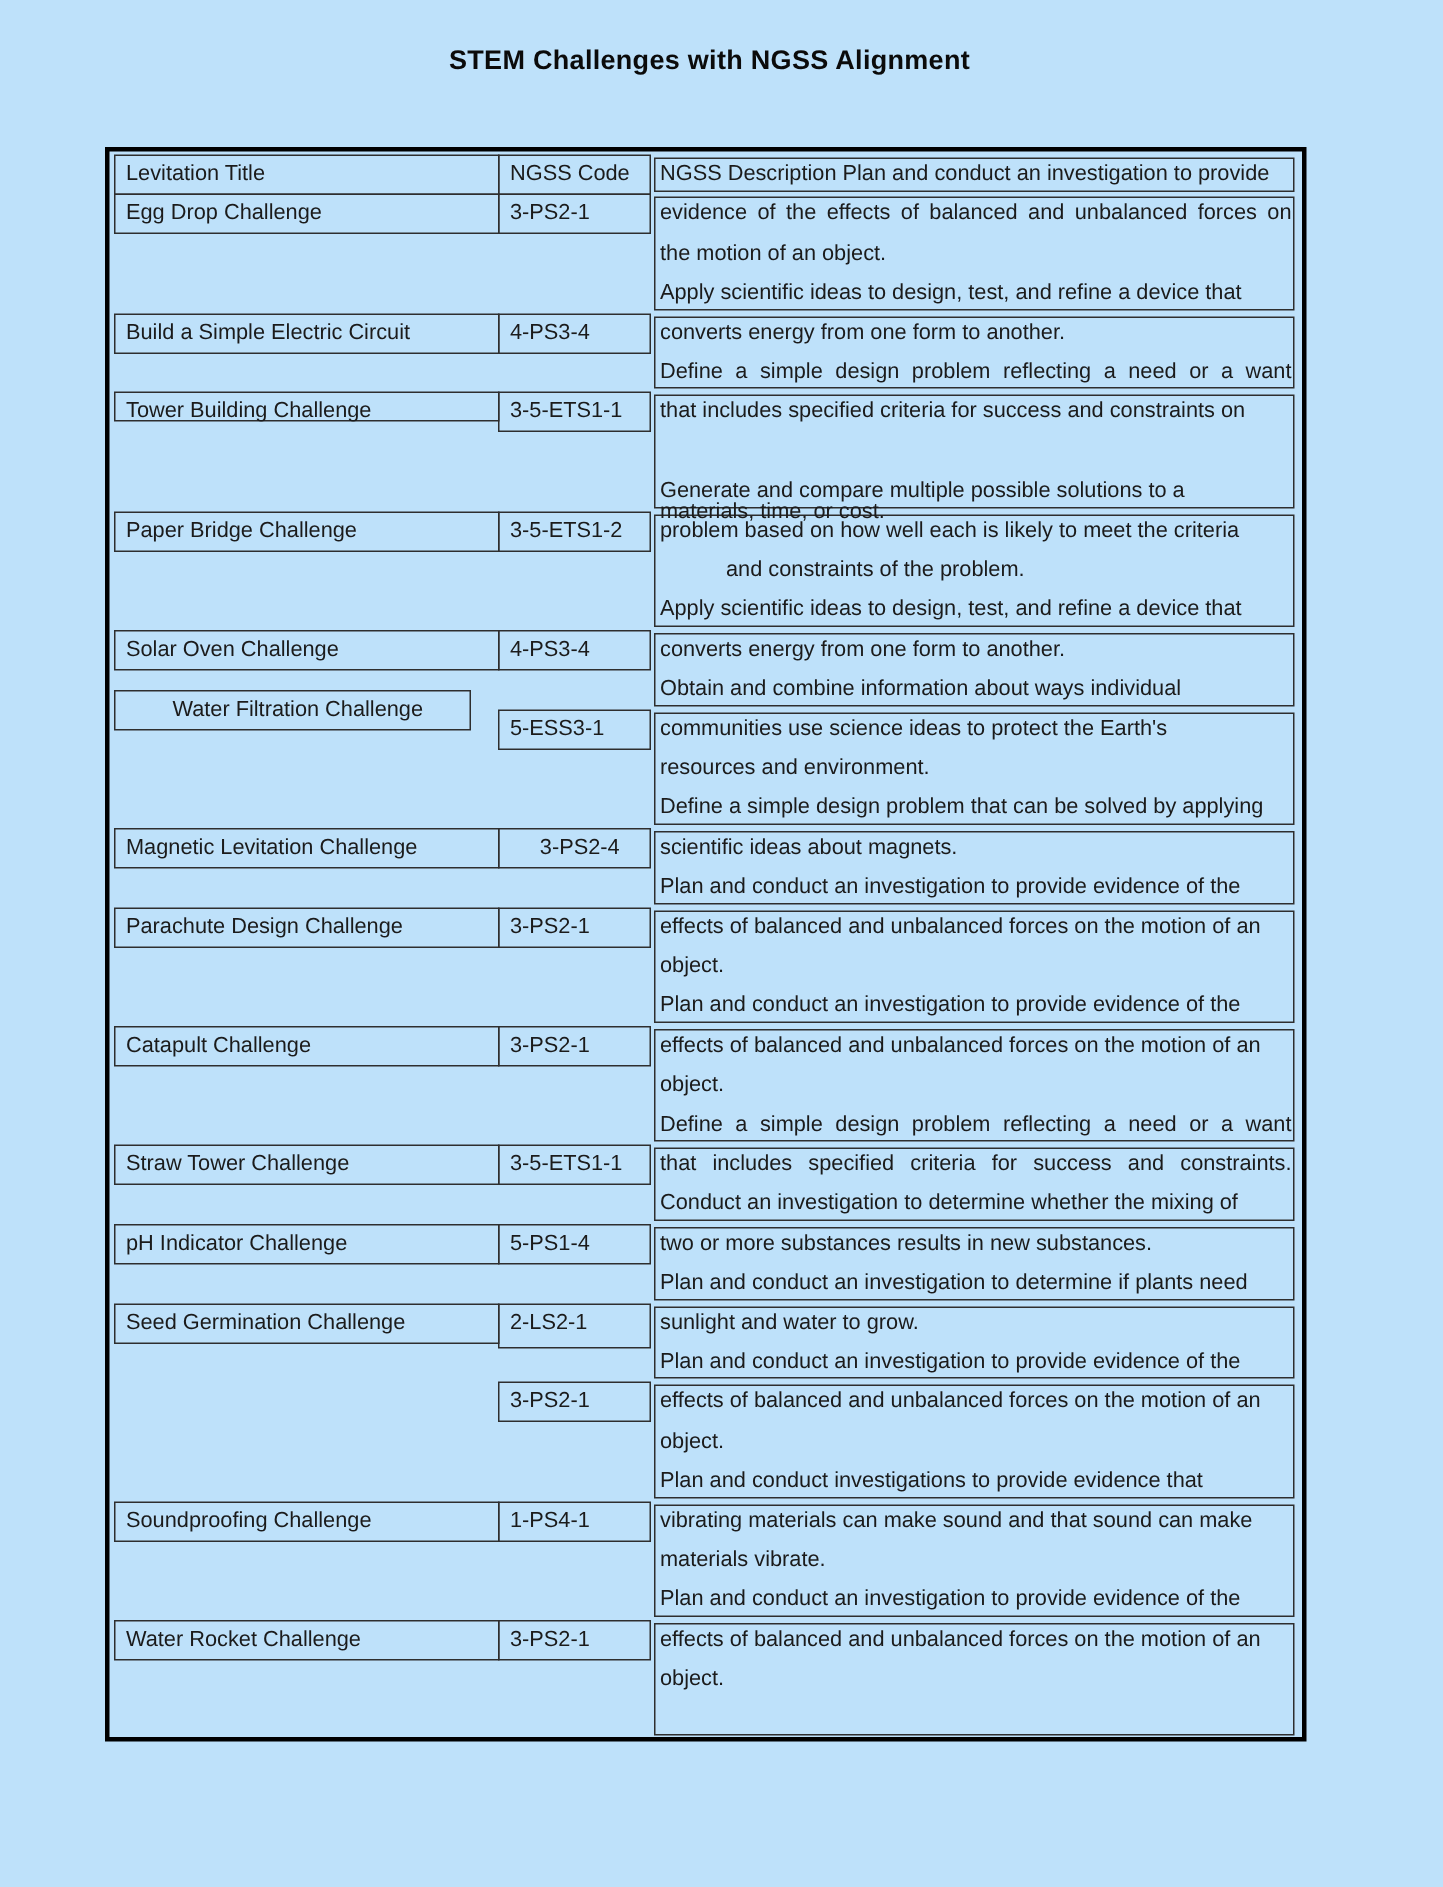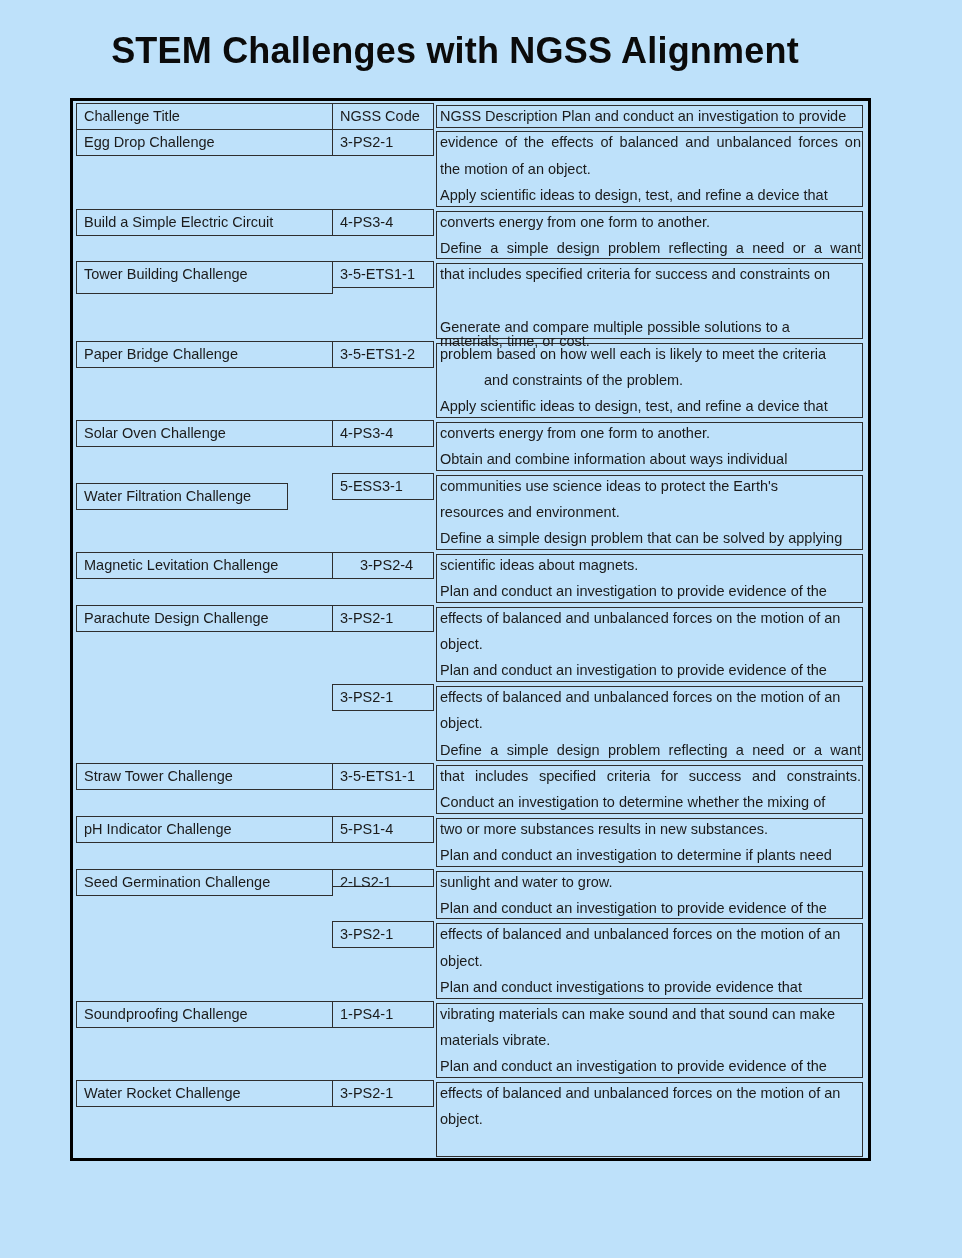--- a/index.html
+++ b/index.html
@@ -2,22 +2,22 @@
 <html><head>
 <meta charset="utf-8">
 <style>
   html,body { margin:0; padding:0; }
   .page {
     position:relative; width:962px; height:1258px;
     background:#bee1fa; overflow:hidden;
     font-family:"Liberation Sans", sans-serif;
   }
   .title {
-    position:absolute; left:62px; top:30px; width:786px; margin:0;
-    text-align:center; font-size:36px; font-weight:bold; color:#0b0b0b;
+    position:absolute; left:80px; top:30px; width:786px; margin:0;
+    text-align:center; font-size:18px; font-weight:bold; color:#0b0b0b;
     letter-spacing:0.2px;
   }
   .table {
     position:absolute; left:70px; top:98px; width:801px; height:1063px;
     border:3px solid #000; box-sizing:border-box;
   }
   .cell {
     position:absolute; box-sizing:border-box;
     border:1px solid #2e2e2e;
     font-size:14.5px; color:#1b1b1b; white-space:nowrap;
@@ -30,57 +30,58 @@
   .fline.j {
     white-space:normal; text-align:justify; text-align-last:justify;
   }
 </style>
 </head>
 <body>
 
 <div class="page">
   <h1 class="title">STEM Challenges with NGSS Alignment</h1>
   <div class="table" id="table">
-      <div class="cell txt" style="left: 3px; top: 2px; width: 257px; height: 27px; line-height: 25px;">Challenge Title</div>
+      <div class="cell txt" style="left: 3px; top: 2px; width: 257px; height: 27px; line-height: 25px;">Levitation Title</div>
       <div class="cell txt" style="left: 259px; top: 2px; width: 102px; height: 27px; line-height: 25px;">NGSS Code</div>
       <div class="cell" style="left: 363px; top: 4px; width: 427px; height: 23.4px;"></div>
       <div class="cell txt" style="left: 3px; top: 28.4px; width: 257px; height: 27px; line-height: 25px;">Egg Drop Challenge</div>
       <div class="cell txt" style="left: 259px; top: 28.4px; width: 102px; height: 27px; line-height: 25px;">3-PS2-1</div>
       <div class="cell" style="left: 363px; top: 30.4px; width: 427px; height: 75.2px;"></div>
       <div class="cell txt" style="left: 3px; top: 107.6px; width: 257px; height: 27px; line-height: 25px;">Build a Simple Electric Circuit</div>
       <div class="cell txt" style="left: 259px; top: 107.6px; width: 102px; height: 27px; line-height: 25px;">4-PS3-4</div>
       <div class="cell" style="left: 363px; top: 109.6px; width: 427px; height: 48.8px;"></div>
-      <div class="cell txt" style="left: 3px; top: 160.4px; width: 257px; height: 33px; line-height: 25px;">Tower Building Challenge</div>
+      <div class="cell txt" style="left: 3px; top: 160.4px; width: 257px; height: 20px; line-height: 25px;">Tower Building Challenge</div>
       <div class="cell txt" style="left: 259px; top: 160.4px; width: 102px; height: 27px; line-height: 25px;">3-5-ETS1-1</div>
       <div class="cell" style="left: 363px; top: 162.4px; width: 427px; height: 75.2px;"></div>
       <div class="cell txt" style="left: 3px; top: 239.6px; width: 257px; height: 27px; line-height: 25px;">Paper Bridge Challenge</div>
       <div class="cell txt" style="left: 259px; top: 239.6px; width: 102px; height: 27px; line-height: 25px;">3-5-ETS1-2</div>
       <div class="cell" style="left: 363px; top: 241.6px; width: 427px; height: 75.2px;"></div>
       <div class="cell txt" style="left: 3px; top: 318.8px; width: 257px; height: 27px; line-height: 25px;">Solar Oven Challenge</div>
       <div class="cell txt" style="left: 259px; top: 318.8px; width: 102px; height: 27px; line-height: 25px;">4-PS3-4</div>
       <div class="cell" style="left: 363px; top: 320.8px; width: 427px; height: 48.8px;"></div>
-      <div class="cell txt" style="left: 3px; top: 382px; width: 212px; height: 27px; line-height: 25px;">Water Filtration Challenge</div>
+      <div class="cell txt" style="left: 3px; top: 359px; width: 238px; height: 27px; line-height: 25px; text-align: center;">Water Filtration Challenge</div>
       <div class="cell txt" style="left: 259px; top: 371.6px; width: 102px; height: 27px; line-height: 25px;">5-ESS3-1</div>
       <div class="cell" style="left: 363px; top: 373.6px; width: 427px; height: 75.2px;"></div>
       <div class="cell txt" style="left: 3px; top: 450.8px; width: 257px; height: 27px; line-height: 25px;">Magnetic Levitation Challenge</div>
       <div class="cell txt" style="left: 259px; top: 450.8px; width: 102px; height: 27px; line-height: 25px; text-align: center;">3-PS2-4</div>
       <div class="cell" style="left: 363px; top: 452.8px; width: 427px; height: 48.8px;"></div>
       <div class="cell txt" style="left: 3px; top: 503.6px; width: 257px; height: 27px; line-height: 25px;">Parachute Design Challenge</div>
       <div class="cell txt" style="left: 259px; top: 503.6px; width: 102px; height: 27px; line-height: 25px;">3-PS2-1</div>
       <div class="cell" style="left: 363px; top: 505.6px; width: 427px; height: 75.2px;"></div>
+      <div class="cell txt" style="left: 3px; top: 582.8px; width: 257px; height: 27px; line-height: 25px;">Catapult Challenge</div>
       <div class="cell txt" style="left: 259px; top: 582.8px; width: 102px; height: 27px; line-height: 25px;">3-PS2-1</div>
       <div class="cell" style="left: 363px; top: 584.8px; width: 427px; height: 75.2px;"></div>
       <div class="cell txt" style="left: 3px; top: 662px; width: 257px; height: 27px; line-height: 25px;">Straw Tower Challenge</div>
       <div class="cell txt" style="left: 259px; top: 662px; width: 102px; height: 27px; line-height: 25px;">3-5-ETS1-1</div>
       <div class="cell" style="left: 363px; top: 664px; width: 427px; height: 48.8px;"></div>
       <div class="cell txt" style="left: 3px; top: 714.8px; width: 257px; height: 27px; line-height: 25px;">pH Indicator Challenge</div>
       <div class="cell txt" style="left: 259px; top: 714.8px; width: 102px; height: 27px; line-height: 25px;">5-PS1-4</div>
       <div class="cell" style="left: 363px; top: 716.8px; width: 427px; height: 48.8px;"></div>
       <div class="cell txt" style="left: 3px; top: 767.6px; width: 257px; height: 27px; line-height: 25px;">Seed Germination Challenge</div>
-      <div class="cell txt" style="left: 259px; top: 767.6px; width: 102px; height: 18px; line-height: 25px;">2-LS2-1</div>
+      <div class="cell txt" style="left: 259px; top: 767.6px; width: 102px; height: 30px; line-height: 25px;">2-LS2-1</div>
       <div class="cell" style="left: 363px; top: 769.6px; width: 427px; height: 48.8px;"></div>
       <div class="cell txt" style="left: 259px; top: 820.4px; width: 102px; height: 27px; line-height: 25px;">3-PS2-1</div>
       <div class="cell" style="left: 363px; top: 822.4px; width: 427px; height: 75.2px;"></div>
       <div class="cell txt" style="left: 3px; top: 899.6px; width: 257px; height: 27px; line-height: 25px;">Soundproofing Challenge</div>
       <div class="cell txt" style="left: 259px; top: 899.6px; width: 102px; height: 27px; line-height: 25px;">1-PS4-1</div>
       <div class="cell" style="left: 363px; top: 901.6px; width: 427px; height: 75.2px;"></div>
       <div class="cell txt" style="left: 3px; top: 978.8px; width: 257px; height: 27px; line-height: 25px;">Water Rocket Challenge</div>
       <div class="cell txt" style="left: 259px; top: 978.8px; width: 102px; height: 27px; line-height: 25px;">3-PS2-1</div>
       <div class="cell" style="left: 363px; top: 980.8px; width: 427px; height: 75.2px;"></div>
       <div class="fline" style="left: 367px; top: 2px; width: 421px;">NGSS Description Plan and conduct an investigation to provide</div>

